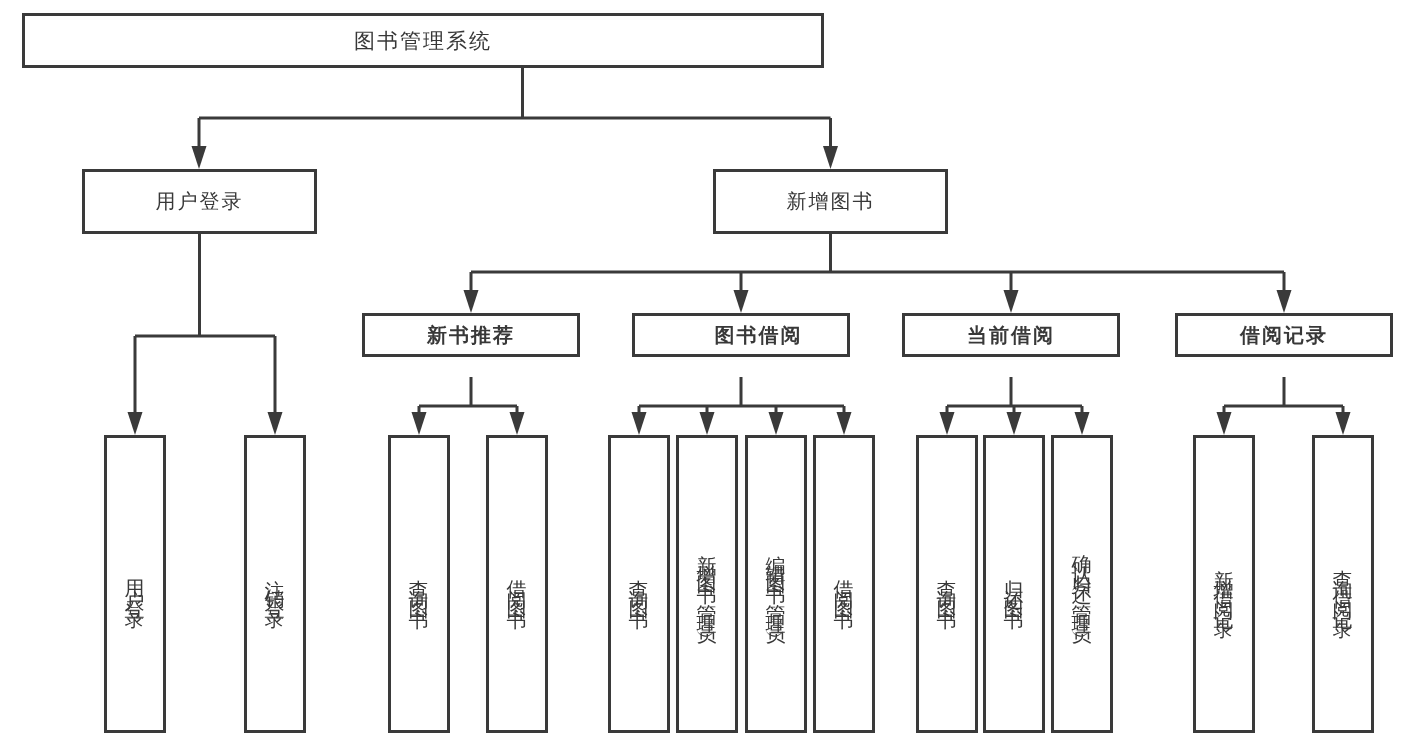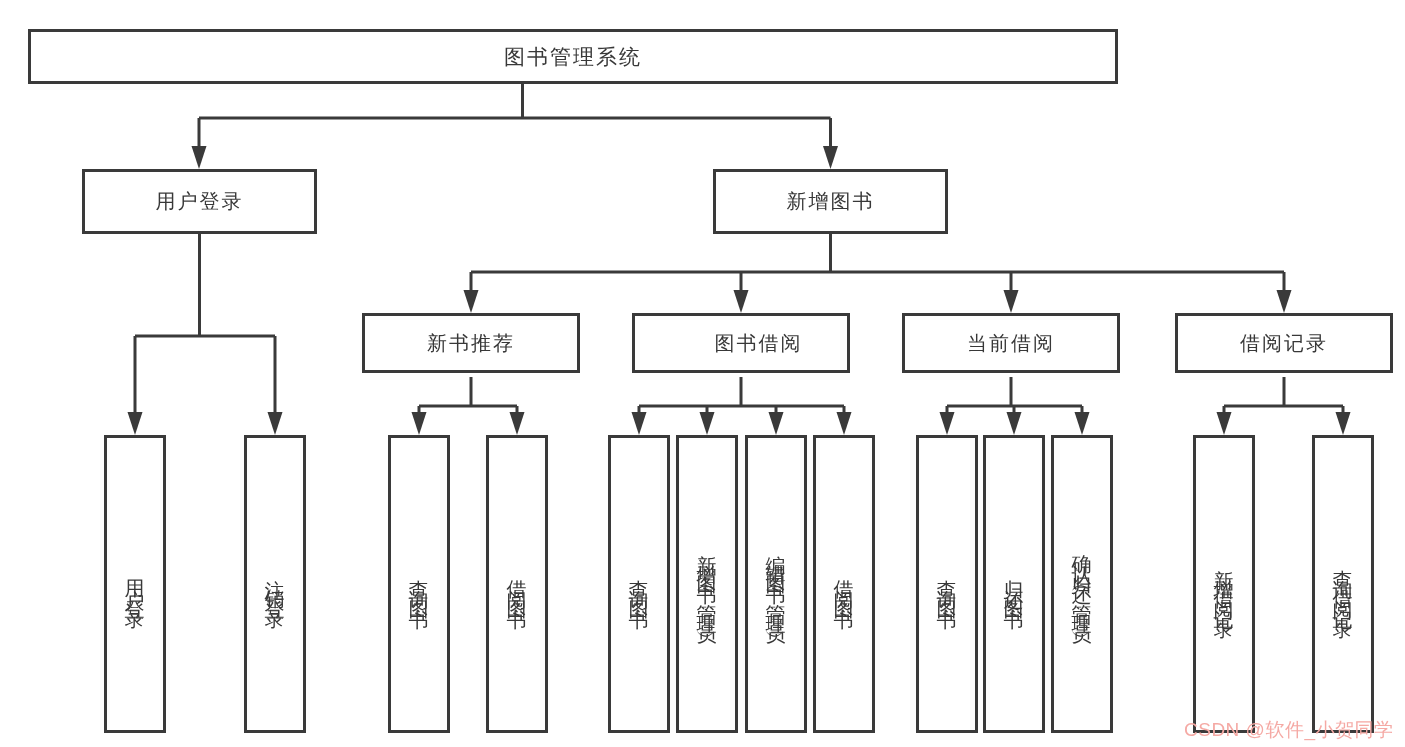--- a/index.html
+++ b/index.html
@@ -26,27 +26,27 @@
     display: flex;
     align-items: center;
     justify-content: center;
     z-index: 2;
   }
   .box .lbl {
     font-size: 20px;
     letter-spacing: 2px;
     white-space: nowrap;
   }
-  .root-box { left: 28px; top: 13px; width: 1090px; height: 55px; margin-top: 16px; }
+  .root-box { left: 22px; top: 13px; width: 802px; height: 55px; }
   .root-box .lbl { font-size: 21px; }
 
   .l2a { left: 82px;  top: 169px; width: 235px; height: 65px; }
   .l2b { left: 713px; top: 169px; width: 235px; height: 65px; }
 
-  .l3 { top: 313px; width: 218px; height: 60px; }
+  .l3 { top: 313px; width: 218px; height: 44px; font-weight: bold; }
   .l3a { left: 362px; }
   .l3b { left: 632px; padding-left: 35px; }
   .l3c { left: 902px; }
   .l3d { left: 1175px; }
 
   .leaf { top: 435px; width: 62px; height: 298px; }
   .leaf .vlbl {
     writing-mode: vertical-lr;
     text-orientation: mixed;
     font-size: 20px;
@@ -181,15 +181,14 @@
   <div class="box leaf lf11">
     <span class="vlbl">确认归还（管理员）</span>
   </div>
   <div class="box leaf lf12">
     <span class="vlbl">新增借阅记录</span>
   </div>
   <div class="box leaf lf13">
     <span class="vlbl">查询借阅记录</span>
   </div>
 
-  <div id="watermark">CSDN @软件_小贺同学</div>
 
 </div>
 
 </body></html>

